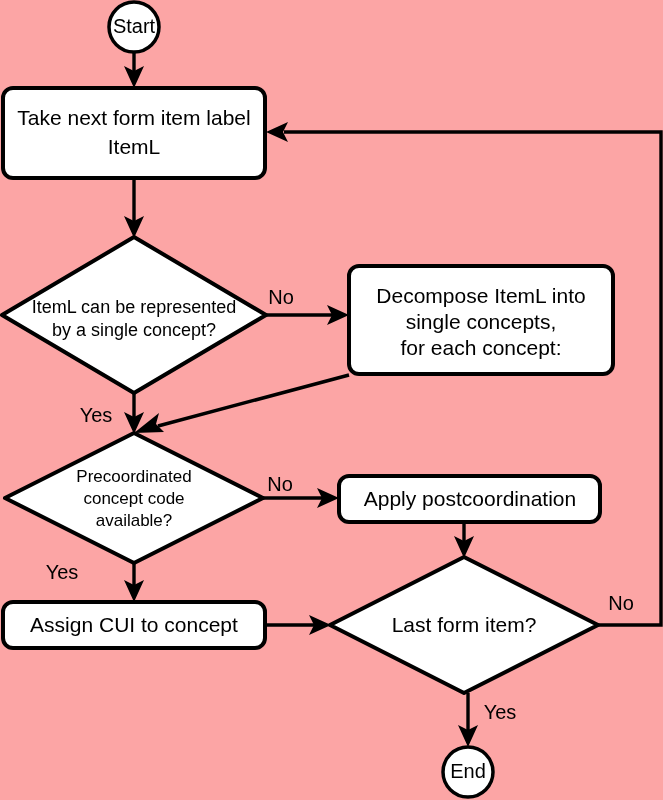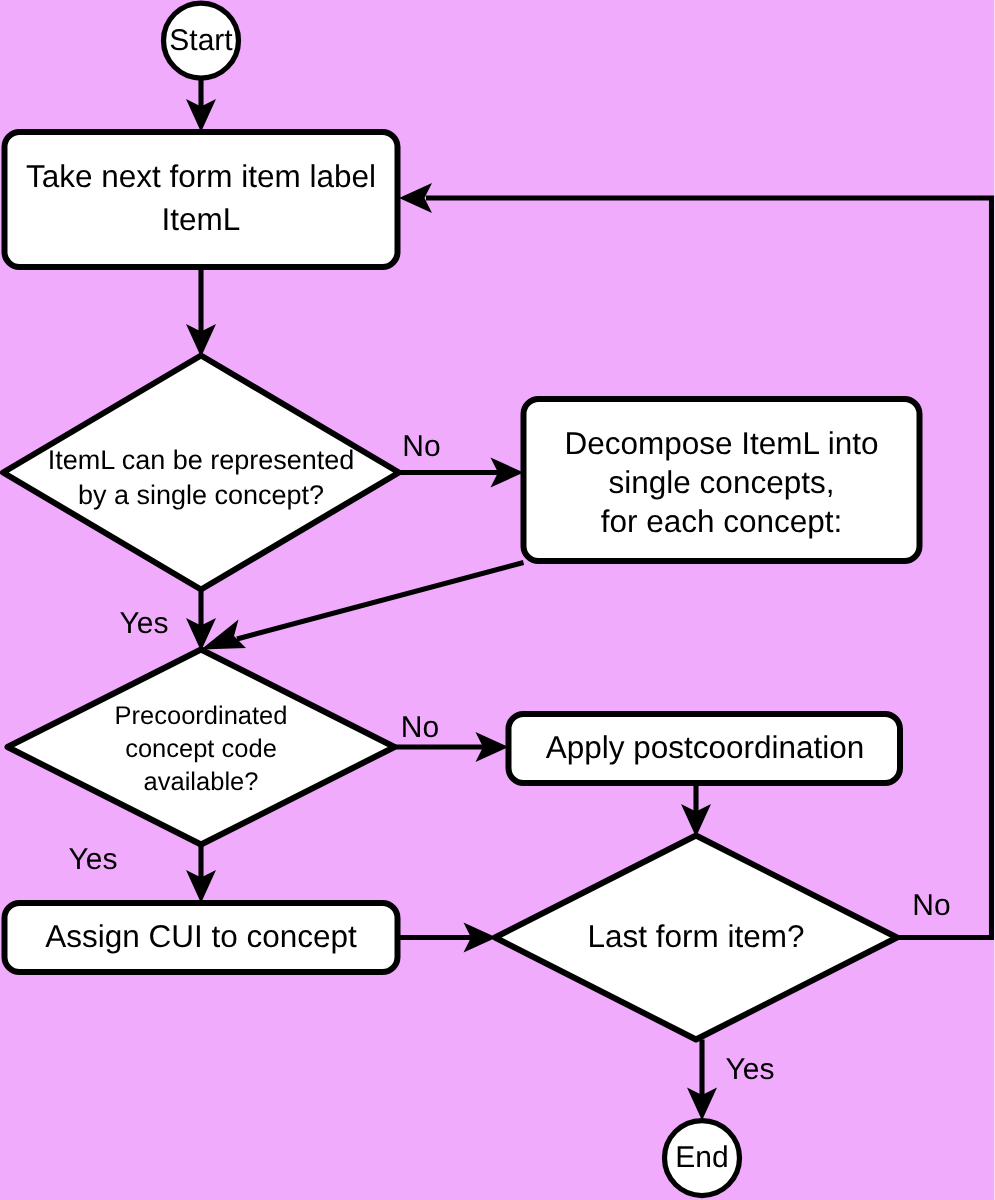--- a/index.html
+++ b/index.html
@@ -10,21 +10,21 @@
   body {
     width: 663px;
     height: 800px;
     overflow: hidden;
     font-family: "Liberation Sans", sans-serif;
   }
   #flowchart-root {
     position: relative;
     width: 663px;
     height: 800px;
-    background: #f0abfc;
+    background: #fca5a5;
   }
   svg#flow-svg {
     display: block;
     width: 663px;
     height: 800px;
   }
   .node-shape {
     fill: #ffffff;
     stroke: #000000;
     stroke-width: 4;

